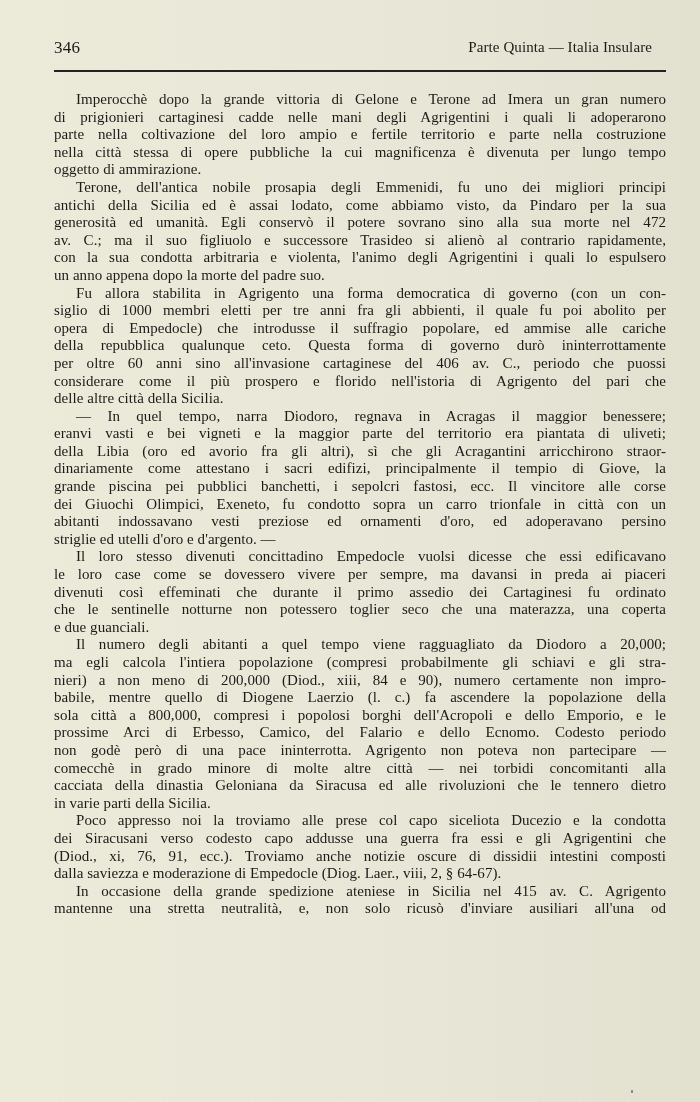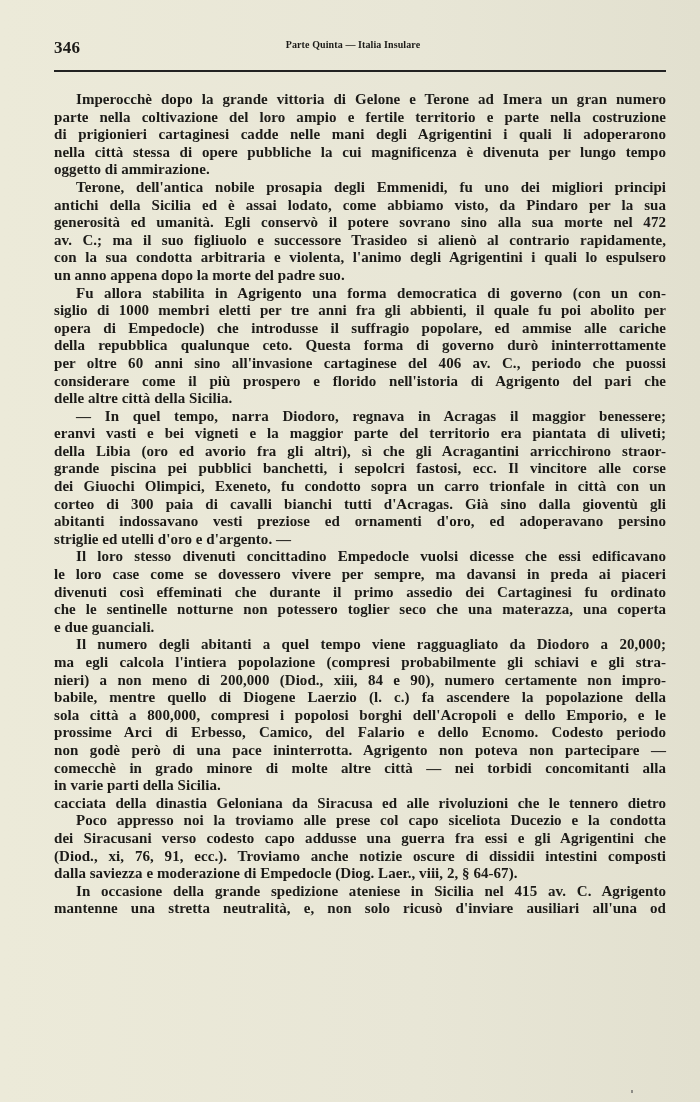--- a/index.html
+++ b/index.html
@@ -4,31 +4,31 @@
   <style>
     html, body { margin: 0; padding: 0; }
     body {
       width: 700px; height: 1102px; overflow: hidden;
       background: #e9e7d8;
       background-image: linear-gradient(90deg, #ecead9 0%, #e8e6d6 60%, #e2e0cf 100%);
       font-family: "Liberation Serif", "DejaVu Serif", serif;
       color: #1c1b18;
       position: relative;
     }
-    .page { position: absolute; left: 0; top: 0; width: 700px; height: 1102px; font-weight: bold; }
+    .page { position: absolute; left: 0; top: 0; width: 700px; height: 1102px; }
     .running-head {
       position: absolute; left: 54px; top: 38px; width: 610px; height: 22px;
     }
     .page-number {
       position: absolute; left: 0; top: 0;
       font-size: 17px; letter-spacing: 0.3px;
     }
     .running-title {
-      position: absolute; left: 0; right: 12px; top: 1px; text-align: center;
-      font-size: 10px; letter-spacing: 0.1px;
+      position: absolute; left: 0; right: 12px; top: 1px; text-align: right;
+      font-size: 15px; letter-spacing: 0.1px;
     }
     .head-rule {
       position: absolute; left: 54px; top: 70px; width: 612px; height: 2px;
       background: #222;
     }
     .body {
       position: absolute; left: 54px; top: 91px; width: 612px;
     }
     .line {
       display: block;
@@ -51,22 +51,22 @@
 <div class="page">
   <div class="running-head">
     <span class="page-number">346</span>
     <span class="running-title">Parte Quinta — Italia Insulare</span>
   </div>
   <div class="head-rule"></div>
 
   <div class="body" id="body">
       <div>
         <span class="line indent">Imperocchè dopo la grande vittoria di Gelone e Terone ad Imera un gran numero</span>
+        <span class="line">di prigionieri cartaginesi cadde nelle mani degli Agrigentini i quali li adoperarono</span>
         <span class="line">parte nella coltivazione del loro ampio e fertile territorio e parte nella costruzione</span>
-        <span class="line">di prigionieri cartaginesi cadde nelle mani degli Agrigentini i quali li adoperarono</span>
         <span class="line">nella città stessa di opere pubbliche la cui magnificenza è divenuta per lungo tempo</span>
         <span class="line last">oggetto di ammirazione.</span>
       </div>
       <div>
         <span class="line indent">Terone, dell'antica nobile prosapia degli Emmenidi, fu uno dei migliori principi</span>
         <span class="line">antichi della Sicilia ed è assai lodato, come abbiamo visto, da Pindaro per la sua</span>
         <span class="line">generosità ed umanità. Egli conservò il potere sovrano sino alla sua morte nel 472</span>
         <span class="line">av. C.; ma il suo figliuolo e successore Trasideo si alienò al contrario rapidamente,</span>
         <span class="line">con la sua condotta arbitraria e violenta, l'animo degli Agrigentini i quali lo espulsero</span>
         <span class="line last">un anno appena dopo la morte del padre suo.</span>
@@ -77,44 +77,44 @@
         <span class="line">opera di Empedocle) che introdusse il suffragio popolare, ed ammise alle cariche</span>
         <span class="line">della repubblica qualunque ceto. Questa forma di governo durò ininterrottamente</span>
         <span class="line">per oltre 60 anni sino all'invasione cartaginese del 406 av. C., periodo che puossi</span>
         <span class="line">considerare come il più prospero e florido nell'istoria di Agrigento del pari che</span>
         <span class="line last">delle altre città della Sicilia.</span>
       </div>
       <div>
         <span class="line indent">— In quel tempo, narra Diodoro, regnava in Acragas il maggior benessere;</span>
         <span class="line">eranvi vasti e bei vigneti e la maggior parte del territorio era piantata di uliveti;</span>
         <span class="line">della Libia (oro ed avorio fra gli altri), sì che gli Acragantini arricchirono straor-</span>
+        <span class="line">dinariamente come attestano i sacri edifizi, principalmente il tempio di Giove, la</span>
         <span class="line">grande piscina pei pubblici banchetti, i sepolcri fastosi, ecc. Il vincitore alle corse</span>
         <span class="line">dei Giuochi Olimpici, Exeneto, fu condotto sopra un carro trionfale in città con un</span>
-        <span class="line">corteo di 300 paia di cavalli bianchi tutti d'Acragas. Già sino dalla gioventù gli</span>
         <span class="line">abitanti indossavano vesti preziose ed ornamenti d'oro, ed adoperavano persino</span>
         <span class="line last">striglie ed utelli d'oro e d'argento. —</span>
       </div>
       <div>
         <span class="line indent">Il loro stesso divenuti concittadino Empedocle vuolsi dicesse che essi edificavano</span>
         <span class="line">le loro case come se dovessero vivere per sempre, ma davansi in preda ai piaceri</span>
         <span class="line">divenuti così effeminati che durante il primo assedio dei Cartaginesi fu ordinato</span>
         <span class="line">che le sentinelle notturne non potessero toglier seco che una materazza, una coperta</span>
         <span class="line last">e due guanciali.</span>
       </div>
       <div>
         <span class="line indent">Il numero degli abitanti a quel tempo viene ragguagliato da Diodoro a 20,000;</span>
         <span class="line">ma egli calcola l'intiera popolazione (compresi probabilmente gli schiavi e gli stra-</span>
         <span class="line">nieri) a non meno di 200,000 (Diod., xiii, 84 e 90), numero certamente non impro-</span>
         <span class="line">babile, mentre quello di Diogene Laerzio (l. c.) fa ascendere la popolazione della</span>
         <span class="line">sola città a 800,000, compresi i popolosi borghi dell'Acropoli e dello Emporio, e le</span>
         <span class="line">prossime Arci di Erbesso, Camico, del Falario e dello Ecnomo. Codesto periodo</span>
         <span class="line">non godè però di una pace ininterrotta. Agrigento non poteva non partecipare —</span>
         <span class="line">comecchè in grado minore di molte altre città — nei torbidi concomitanti alla</span>
+        <span class="line">cacciata della dinastia Geloniana da Siracusa ed alle rivoluzioni che le tennero dietro</span>
         <span class="line last">in varie parti della Sicilia.</span>
-        <span class="line">cacciata della dinastia Geloniana da Siracusa ed alle rivoluzioni che le tennero dietro</span>
       </div>
       <div>
         <span class="line indent">Poco appresso noi la troviamo alle prese col capo siceliota Ducezio e la condotta</span>
         <span class="line">dei Siracusani verso codesto capo addusse una guerra fra essi e gli Agrigentini che</span>
         <span class="line">(Diod., xi, 76, 91, ecc.). Troviamo anche notizie oscure di dissidii intestini composti</span>
         <span class="line last">dalla saviezza e moderazione di Empedocle (Diog. Laer., viii, 2, § 64-67).</span>
       </div>
       <div>
         <span class="line indent">In occasione della grande spedizione ateniese in Sicilia nel 415 av. C. Agrigento</span>
         <span class="line">mantenne una stretta neutralità, e, non solo ricusò d'inviare ausiliari all'una od</span>

